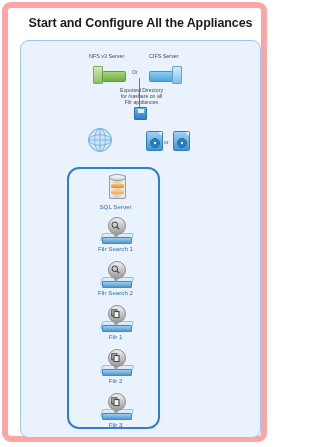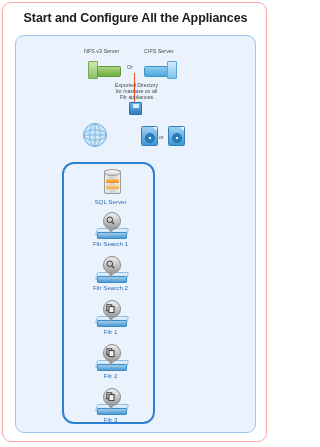--- a/index.html
+++ b/index.html
@@ -16,21 +16,21 @@
 
   
   .card {
     position: absolute;
     left: 2px;
     top: 2px;
     width: 265px;
     height: 440px;
     box-sizing: border-box;
     background: #ffffff;
-    border: 1px solid #fca5a5;
+    border: 6px solid #fca5a5;
     border-radius: 9px;
   }
 
   .title {
     position: absolute;
     left: 0;
     top: 8px;
     width: 265px;
     text-align: center;
     font-size: 12.5px;

